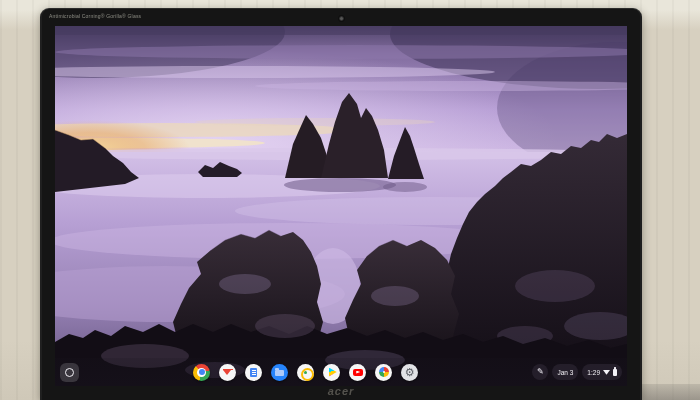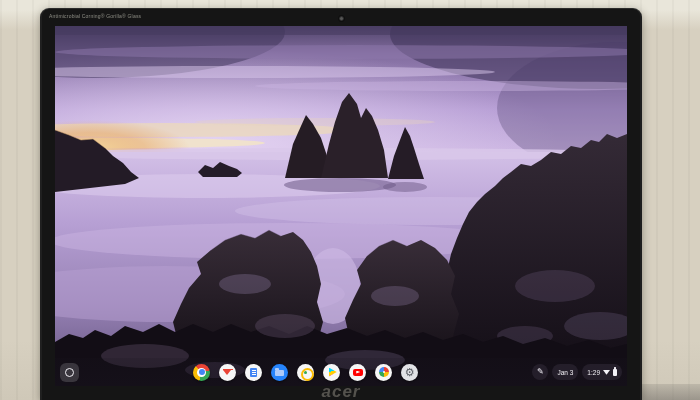--- a/index.html
+++ b/index.html
@@ -22,21 +22,21 @@
     box-shadow: inset 2px 0 0 rgba(255,255,255,0.05), inset -2px 0 0 rgba(255,255,255,0.04),
                 inset 0 1px 0 rgba(255,255,255,0.10), 0 2px 8px rgba(60,55,45,0.45);
   }
   .bezel-sticker { position:absolute; left:9px; top:5px; font-size:5px; letter-spacing:0.2px;
     color:#8f8f86; white-space:nowrap; }
   .webcam { position:absolute; left:298px; top:7px; width:7px; height:7px; border-radius:50%;
     background:#2e2e2e; border:1px solid #0a0a0a; }
   .webcam::after { content:""; position:absolute; left:1px; top:1px; width:3px; height:3px;
     border-radius:50%; background:#565656; }
   .brand-logo { position:absolute; left:0; right:0; bottom:2px; height:13px; text-align:center;
-    color:#54524d; font-size:17px; line-height:13px; font-weight:bold; letter-spacing:1px;
+    color:#54524d; font-size:11px; line-height:13px; font-weight:bold; letter-spacing:1px;
     font-style:italic; }
 
   
   .screen { position:absolute; left:15px; top:18px; width:572px; height:360px; overflow:hidden;
     background:#6d5b87; }
   .wallpaper { position:absolute; inset:0; display:block; }
 
   
   .shelf { position:absolute; left:0; right:0; bottom:0; height:28px; display:flex;
     align-items:center; padding:0 5px;

